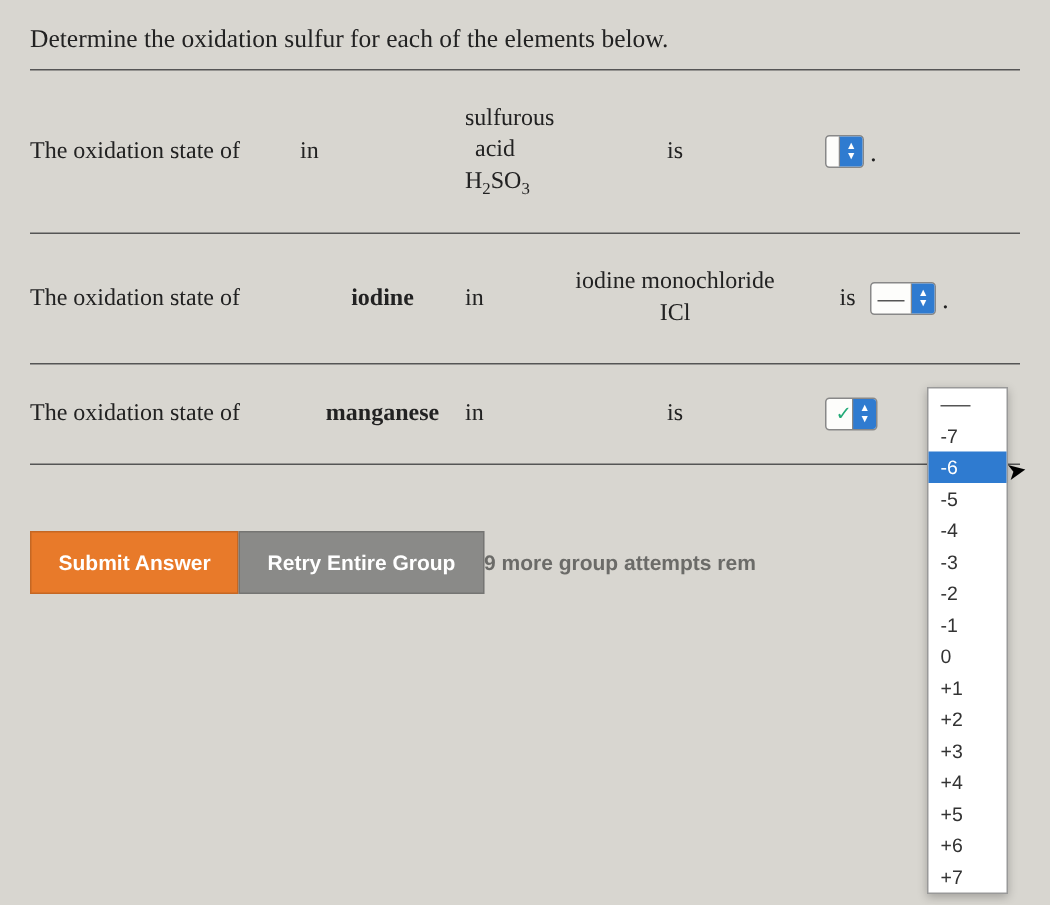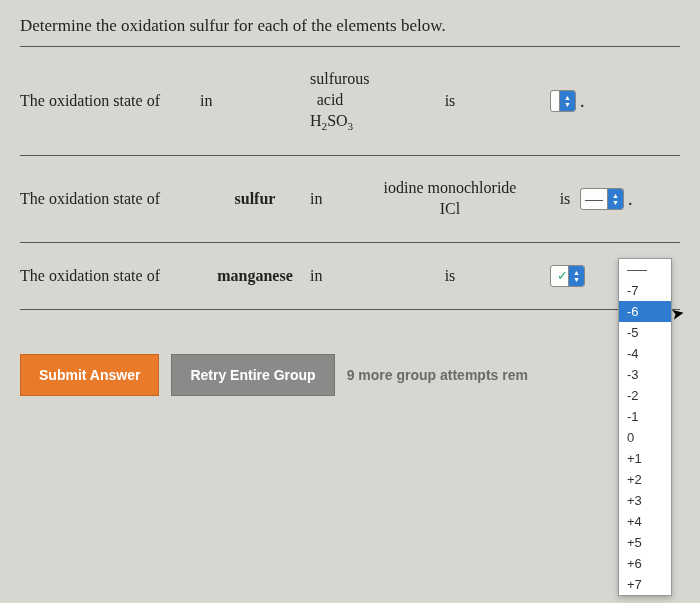--- a/index.html
+++ b/index.html
@@ -46,21 +46,21 @@
     background: #2f7bd0;
     border-left: 1px solid #888;
     border-radius: 0 2px 2px 0;
     display:flex; flex-direction:column; justify-content:center; align-items:center;
     color:#fff; font-size:7px; line-height:1;
   }
   .stepper.checked .check { flex:1; text-align:left; padding-left:6px; color:#2a7; font-size:13px; }
   .dot { font-size:18px; }
   sub { font-size: 0.7em; }
   .btnrow {
-    display:flex; align-items:center; gap:12px;
+    display:flex; align-items:center; 
     margin-top: 44px;
     font-family: Arial, Helvetica, sans-serif;
   }
   .btn {
     padding: 12px 18px;
     font-size: 14px;
     border: 1px solid rgba(0,0,0,0.15);
     cursor: pointer;
     font-weight: bold;
     color: #fff;
@@ -115,21 +115,21 @@
       <div class="stepper ">
         <span class="underscore"></span>
         <span class="arrows">▲<br>▼</span>
       </div>
       <span class="dot">.</span>
     </div>
     </div>
     <hr class="sep">
     <div class="row">
     <div>The oxidation state of</div>
-    <div class="elem">sulfur</div>
+    <div class="elem">iodine</div>
     <div class="in">in</div>
     <div class="compound">
       <span class="name">iodine monochloride</span>
       <span class="formula">ICl</span>
     </div>
     <div class="is">is</div>
     <div class="stepper-wrap">
       <div class="stepper ">
         <span class="underscore"></span>
         <span class="arrows">▲<br>▼</span>

